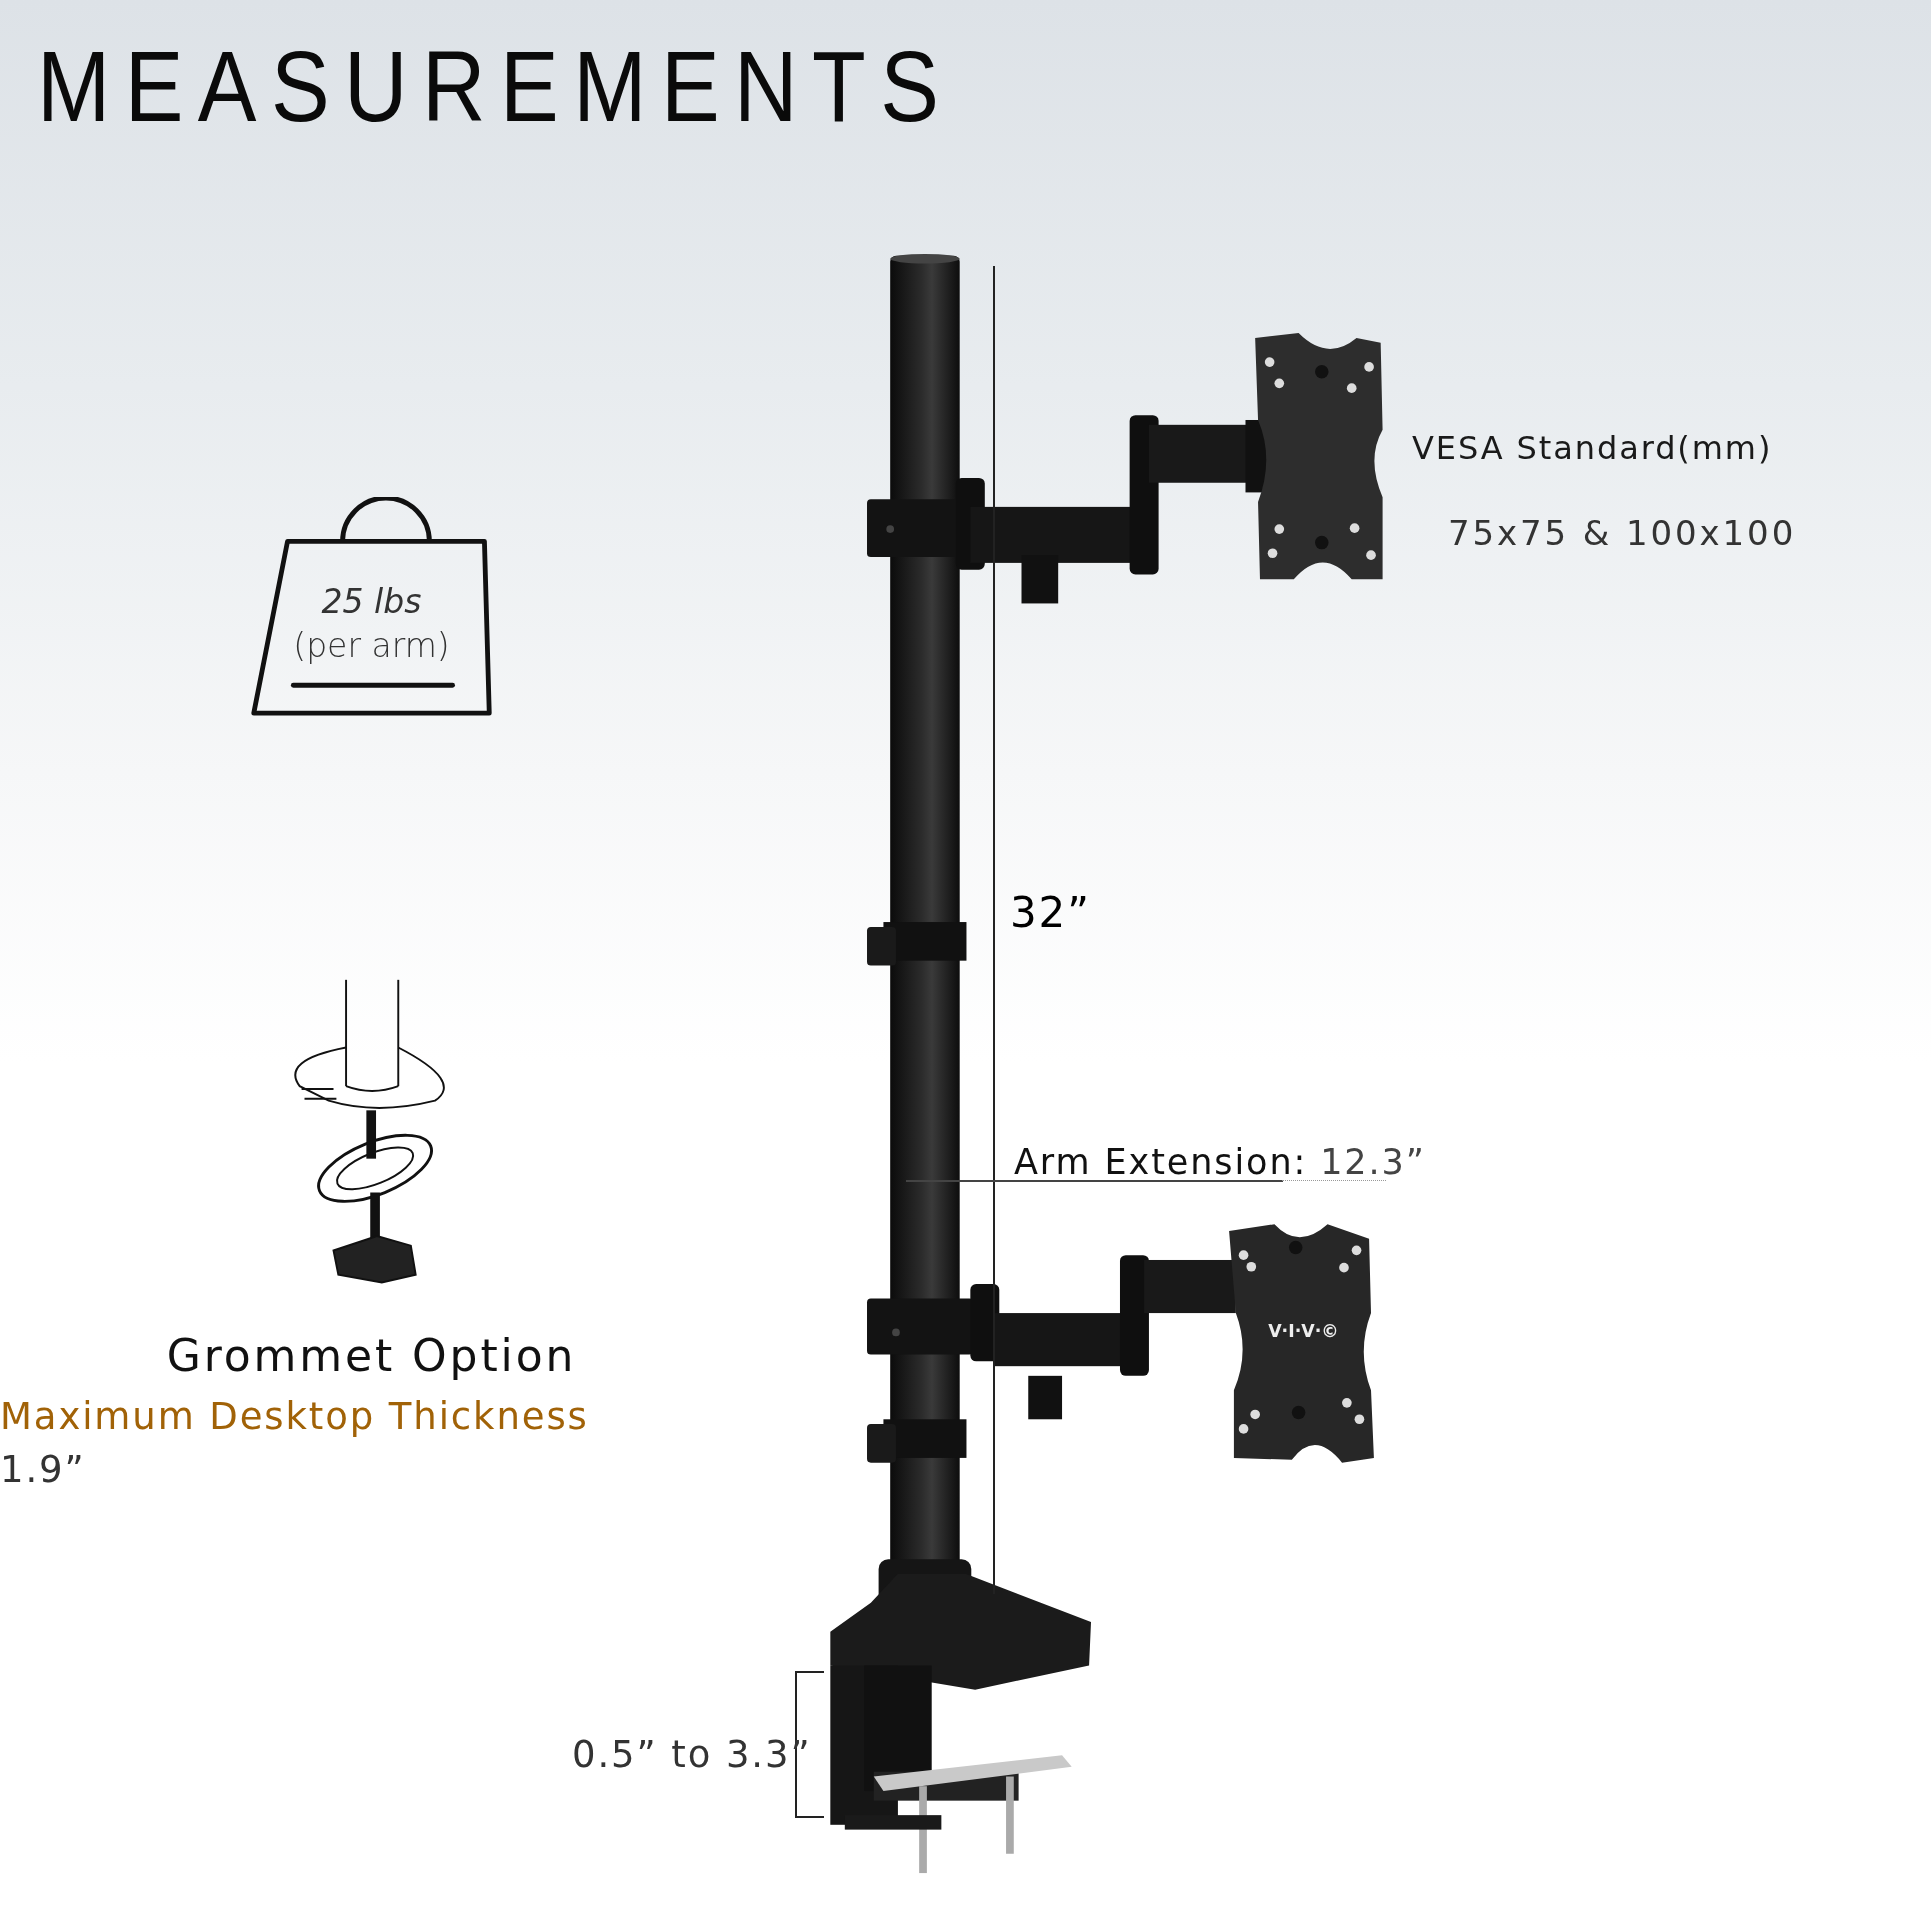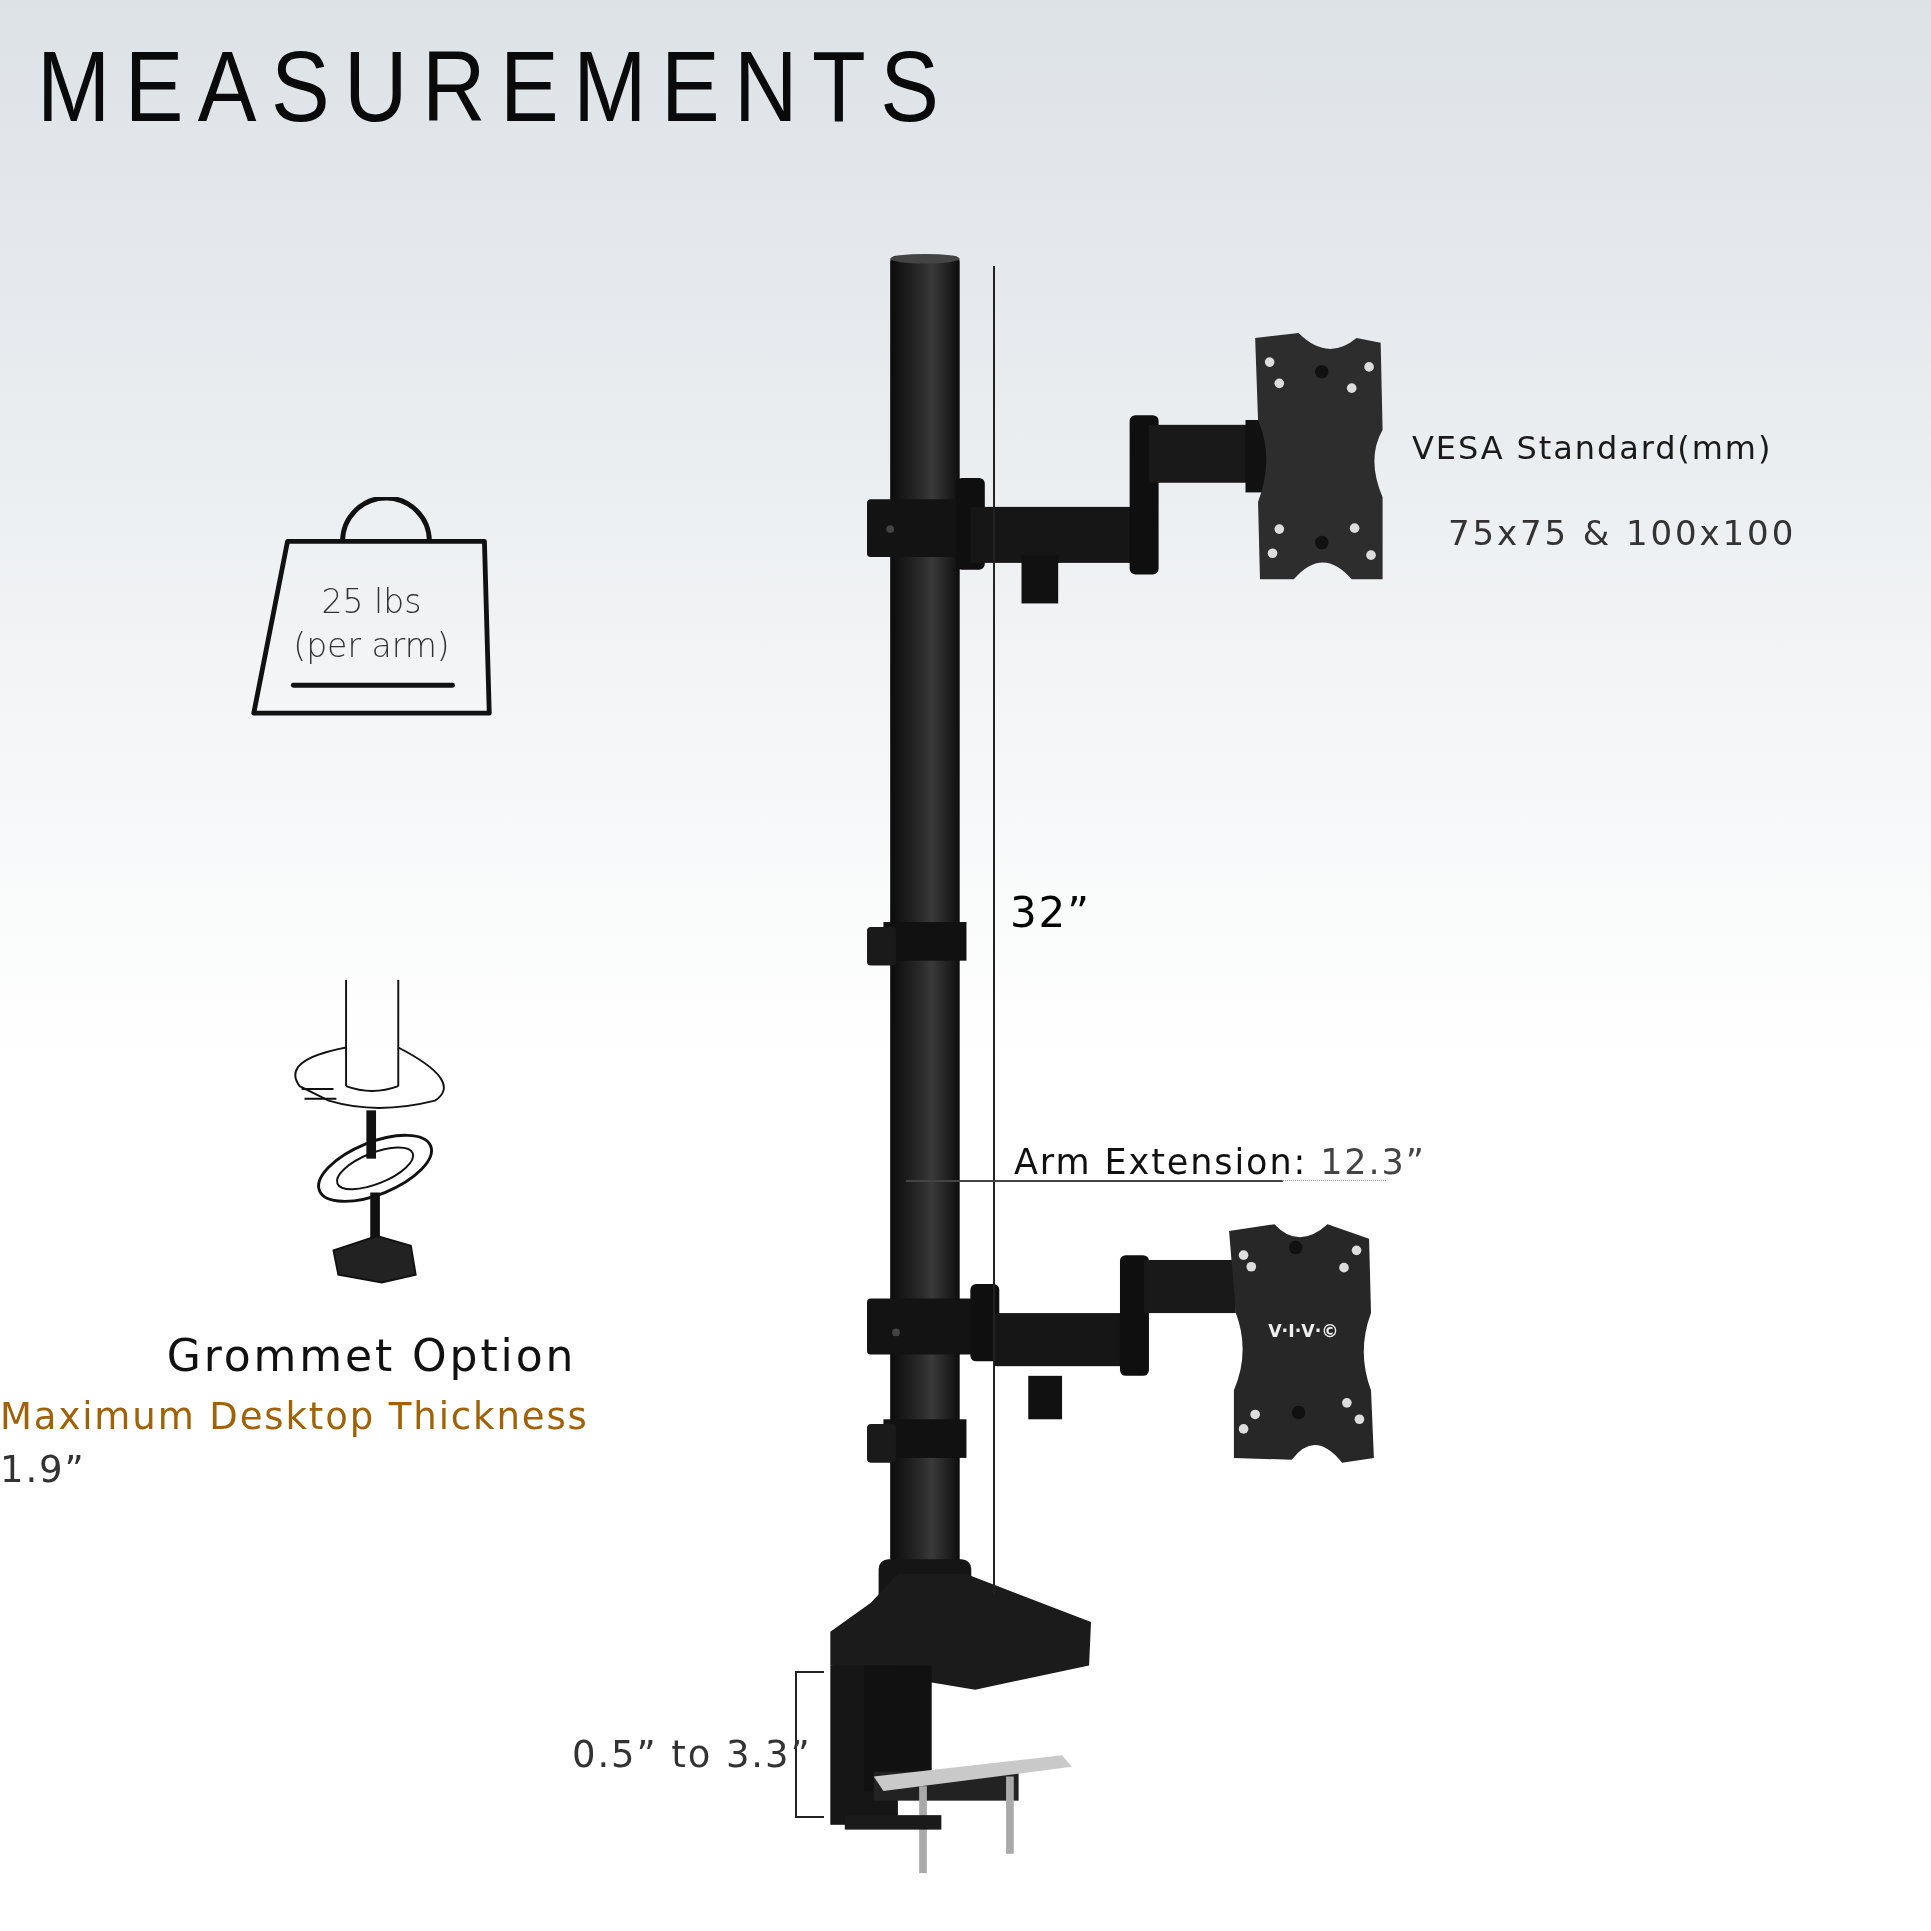--- a/index.html
+++ b/index.html
@@ -32,21 +32,21 @@
 <body>
 
 <div class="abs title">MEASUREMENTS</div>
 
 <div class="abs" style="left:246px; top:497px; width:251px; height:222px;">
   <svg width="251" height="222" viewBox="0 0 260 230">
     <path d="M100 46 A45 45 0 0 1 190 46" fill="none" stroke="#111" stroke-width="5"></path>
     <polygon points="43,46 247,46 252,224 8,224" fill="none" stroke="#111" stroke-width="5" stroke-linejoin="round"></polygon>
     <line x1="49" y1="195" x2="214" y2="195" stroke="#111" stroke-width="5" stroke-linecap="round"></line>
   </svg>
-  <div class="abs weight-text" style="left:0; width:251px; top:82px;">25 lbs</div>
+  <div class="abs weight-text" style="left:0; width:251px; top:82px;font-style:italic;">25 lbs</div>
   <div class="abs weight-text" style="left:0; width:251px; top:126px;">(per arm)</div>
 </div>
 
 <svg class="abs" style="left:0; top:0;" width="1931" height="1931" viewBox="0 0 2000 2000">
   <defs>
     <linearGradient id="pole" x1="0" x2="1">
       <stop offset="0" stop-color="#0b0b0b"></stop>
       <stop offset="0.45" stop-color="#2b2b2b"></stop>
       <stop offset="0.6" stop-color="#3a3a3a"></stop>
       <stop offset="1" stop-color="#0d0d0d"></stop>

